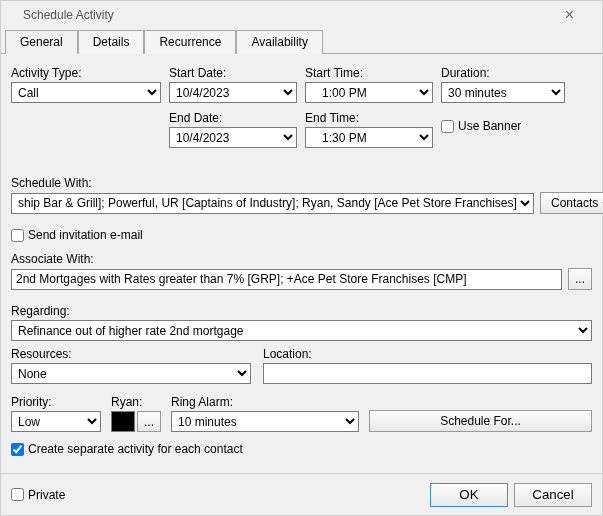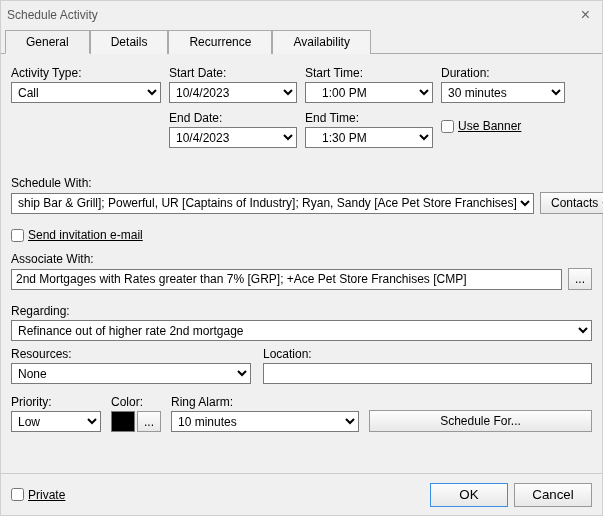--- a/index.html
+++ b/index.html
@@ -17,37 +17,37 @@
   width: 603px;
   height: 516px;
   background: #f0f0f0;
   border: 1px solid #d0d0d0;
   position: relative;
 }
 .titlebar {
   height: 28px;
   display: flex;
   align-items: center;
-  padding: 0 6px;
+  padding: 0 22px;
   color: #555;
 }
 .titlebar .spacer { flex: 1; }
 .close-x {
   font-size: 16px;
   color: #666;
   padding: 0 6px;
   cursor: pointer;
 }
 .tabs {
   display: flex;
   border-bottom: 1px solid #aaa;
   padding-left: 4px;
 }
 .tab {
-  padding: 4px 20px;
+  padding: 4px 14px;
   border: 1px solid #aaa;
   border-bottom: none;
   background: #f0f0f0;
   margin-right: 0;
   position: relative;
   top: 1px;
   cursor: pointer;
 }
 .tab.active {
   background: #f0f0f0;
@@ -71,21 +71,21 @@
   border: 1px solid #7a7a7a;
   background: #fff;
   padding: 0 4px;
 }
 select { padding: 0 0 0 2px; }
 .w-type { width: 150px; }
 .w-date { width: 128px; }
 .w-time { width: 128px; padding-left: 12px; }
 .w-dur { width: 124px; }
 .mt { margin-top: 8px; }
-.chk-row { display: flex; align-items: center; gap: 4px; text-decoration: underline; }
+.chk-row { display: flex; align-items: center; gap: 4px; }
 input[type=checkbox] { margin: 0; width: 13px; height: 13px; }
 .full { width: 100%; }
 .flex { display: flex; align-items: center; gap: 6px; }
 .btn {
   font: inherit;
   height: 22px;
   border: 1px solid #999;
   background: linear-gradient(#fdfdfd,#e8e8e8);
   padding: 0 10px;
   cursor: pointer;
@@ -244,38 +244,42 @@
     </div>
 
     <div class="flex" style="margin-top:10px; align-items:flex-end; gap:10px;">
       <div class="col" style="width:90px;">
         <span class="lbl">Priority:</span>
         <select class="full">
           <option>Low</option>
         </select>
       </div>
       <div class="col">
-        <span class="lbl">Color:</span>
+        <span class="lbl">Ryan:</span>
         <div class="flex" style="gap:2px;">
           <div class="color-swatch"></div>
           <button class="btn ellips-btn" style="height:21px;">...</button>
         </div>
       </div>
       <div class="col" style="width:188px;">
         <span class="lbl">Ring Alarm:</span>
         <select class="full">
           <option>10 minutes</option>
         </select>
       </div>
       <div class="col" style="flex:1; align-items:stretch;">
         <span class="lbl">&nbsp;</span>
         <button class="btn schedule-for" style="width:100%; justify-content:center;">Schedule For...</button>
       </div>
     </div>
 
+    <div class="chk-row" style="margin-top:10px;">
+      <input type="checkbox" checked="" style="">
+      <span>Create separate activity for each contact</span>
+    </div>
 
   </div>
 
   <div class="footer">
     <div class="chk-row">
       <input type="checkbox" style="">
       <span>Private</span>
     </div>
     <span class="spacer"></span>
     <button class="btn-main">OK</button>

